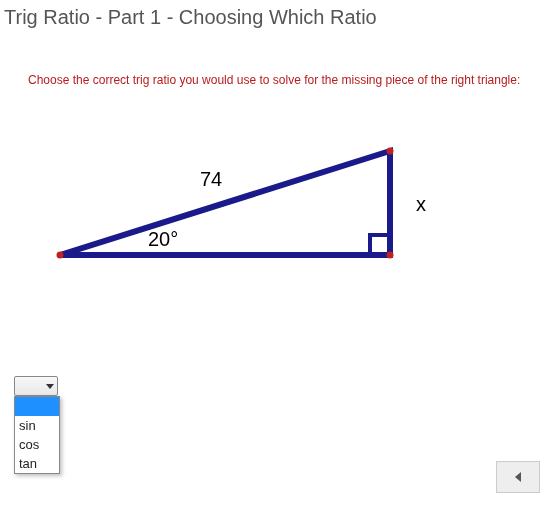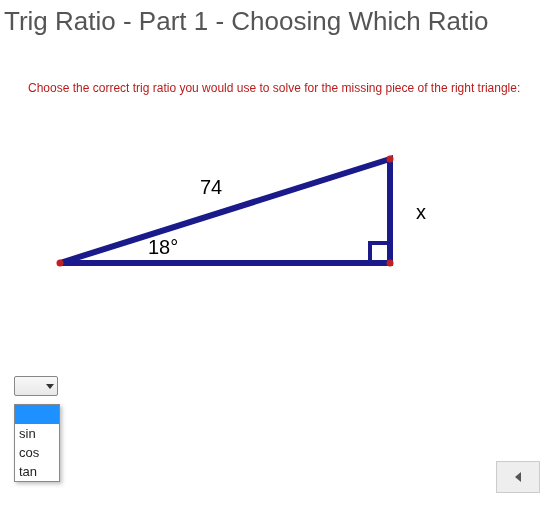--- a/index.html
+++ b/index.html
@@ -5,21 +5,21 @@
     * { margin: 0; padding: 0; box-sizing: border-box; }
     body {
       font-family: Arial, Helvetica, sans-serif;
       background: #ffffff;
       width: 546px;
       height: 507px;
       overflow: hidden;
       position: relative;
     }
     .title {
-      font-size: 26px;
+      font-size: 20px;
       color: #555;
       padding: 6px 0 0 4px;
       font-weight: 400;
     }
     .question {
       font-size: 12px;
       color: #b91c1c;
       padding: 44px 0 0 28px;
     }
     .figure-wrap {
@@ -67,21 +67,21 @@
       border: 1px solid #888;
       background: linear-gradient(#f8f8f8,#e8e8e8);
       border-radius: 2px;
       display: flex;
       align-items: center;
       justify-content: flex-end;
       padding-right: 3px;
       cursor: pointer;
     }
     .dropdown-list {
-      margin-top: 8px;
+      margin-top: 0;
       width: 46px;
       border: 1px solid #888;
       background: #fff;
       box-shadow: 2px 2px 4px rgba(0,0,0,0.25);
       font-size: 13px;
       color: #222;
     }
     .dropdown-list .opt {
       padding: 1px 4px;
       line-height: 18px;
@@ -130,21 +130,21 @@
 
     <polygon points="10,120 340,120 340,16" fill="none" stroke="#1a1a8a" stroke-width="6" stroke-linejoin="miter"></polygon>
 
     <rect x="320" y="100" width="19" height="19" fill="none" stroke="#1a1a8a" stroke-width="4"></rect>
 
     <circle cx="10" cy="120" r="3.5" fill="#c02020"></circle>
     <circle cx="340" cy="120" r="3.5" fill="#c02020"></circle>
     <circle cx="340" cy="16" r="3.5" fill="#c02020"></circle>
   </svg>
   <div class="side-74">74</div>
-  <div class="angle-19">18°</div>
+  <div class="angle-19">20°</div>
   <div class="side-x">x</div>
 </div>
 
 <div class="answer-area">
   <div class="select-closed">
     <span class="caret-down"></span>
   </div>
   <div class="dropdown-list">
     <div class="opt highlight"></div>
     <div class="opt">sin</div>

